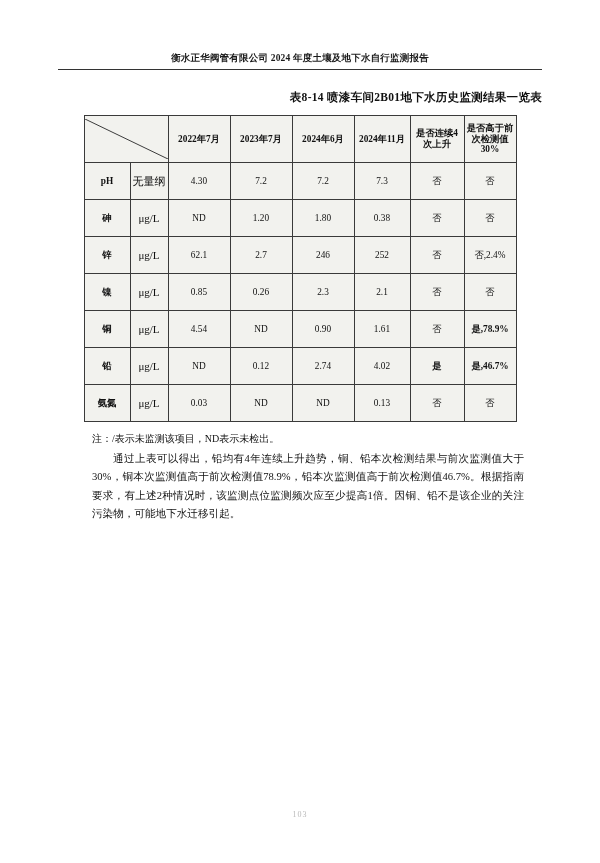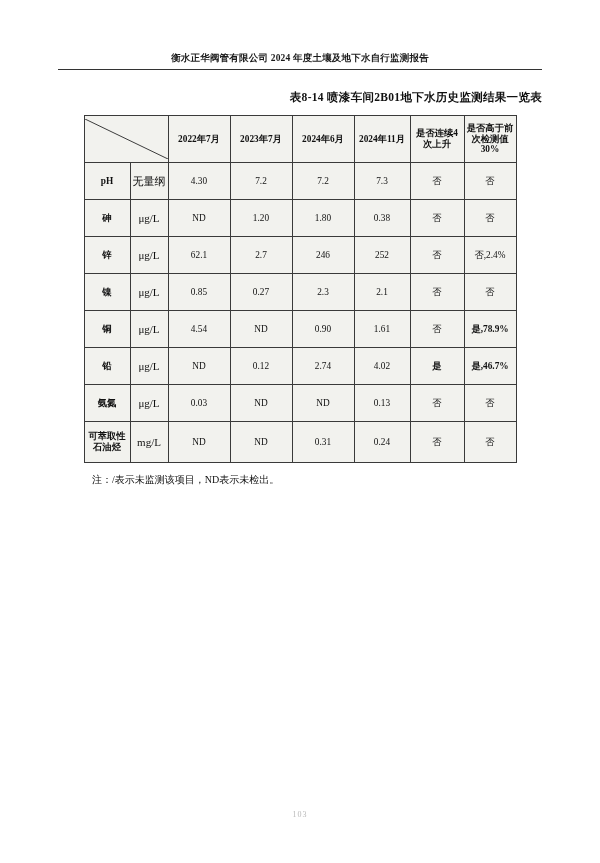--- a/index.html
+++ b/index.html
@@ -183,21 +183,21 @@
           <td>2.7</td>
           <td>246</td>
           <td>252</td>
           <td>否</td>
           <td>否,2.4%</td>
         </tr>
         <tr class="tall">
           <td class="rowlabel">镍</td>
           <td class="unit">μg/L</td>
           <td>0.85</td>
-          <td>0.27</td>
+          <td>0.26</td>
           <td>2.3</td>
           <td>2.1</td>
           <td>否</td>
           <td>否</td>
         </tr>
         <tr class="tall">
           <td class="rowlabel">铜</td>
           <td class="unit">μg/L</td>
           <td>4.54</td>
           <td>ND</td>
@@ -219,30 +219,21 @@
         <tr class="tall">
           <td class="rowlabel">氨氮</td>
           <td class="unit">μg/L</td>
           <td>0.03</td>
           <td>ND</td>
           <td>ND</td>
           <td>0.13</td>
           <td>否</td>
           <td>否</td>
         </tr>
-        <tr class="xtall">
-          <td class="rowlabel">可萃取性石油烃</td>
-          <td class="unit">mg/L</td>
-          <td>ND</td>
-          <td>ND</td>
-          <td>0.31</td>
-          <td>0.24</td>
-          <td>否</td>
-          <td>否</td>
-        </tr>
       </tbody>
     </table>
 
     <div class="note">注：/表示未监测该项目，ND表示未检出。</div>
+    <div class="para">通过上表可以得出，铅均有4年连续上升趋势，铜、铅本次检测结果与前次监测值大于30%，铜本次监测值高于前次检测值78.9%，铅本次监测值高于前次检测值46.7%。根据指南要求，有上述2种情况时，该监测点位监测频次应至少提高1倍。因铜、铅不是该企业的关注污染物，可能地下水迁移引起。</div>
 
   </div>
   <div class="page-number">103</div>
 </div>
 
 </body></html>

